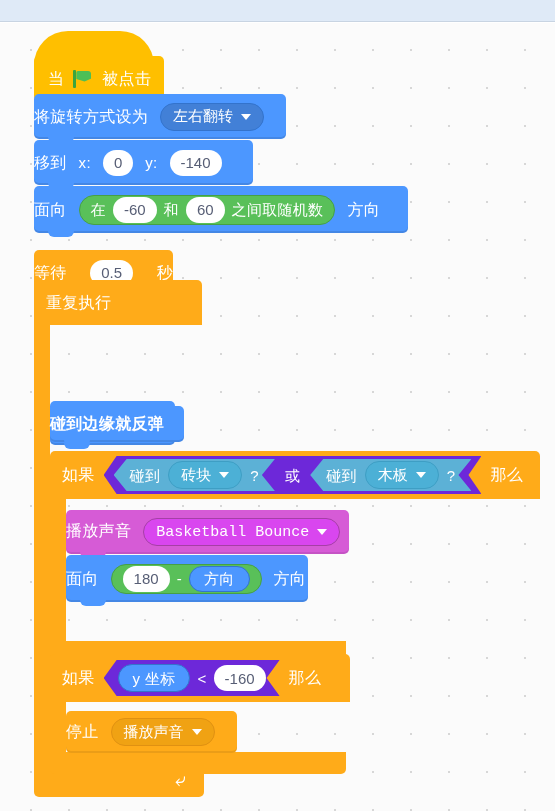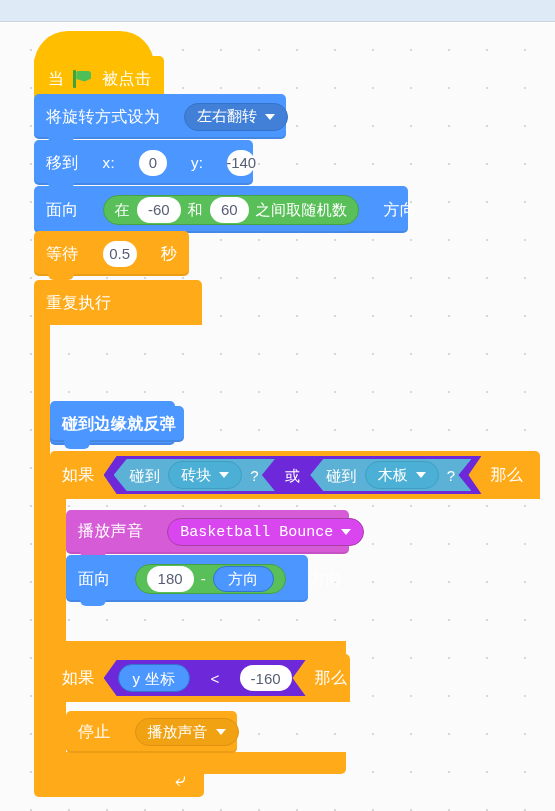--- a/index.html
+++ b/index.html
@@ -47,22 +47,22 @@
 
   
   .blk {
     position: absolute;
     display: flex;
     align-items: center;
     box-sizing: border-box;
     border-radius: 5px;
   }
   .stack {
-    padding: 0 12px;
-    gap: 24px;
+    padding: 0 0;
+    gap: 12px;
     height: 44px;
   }
   .motion  { background: #4c97ff; box-shadow: inset 0 -2px 0 rgba(0,0,0,.10); }
   .control { background: #ffab19; box-shadow: inset 0 -2px 0 rgba(0,0,0,.08); }
   .sound   { background: #d65bd6; box-shadow: inset 0 -2px 0 rgba(0,0,0,.08); font-family: Liberation Mono, monospace; }
 
   
   .notch-b::after {
     content: "";
     position: absolute;
@@ -240,21 +240,21 @@
     <span class="reporter op">
       <span class="lbl sm">在</span>
       <span class="oval">-60</span>
       <span class="lbl sm">和</span>
       <span class="oval">60</span>
       <span class="lbl sm">之间取随机数</span>
     </span>
     <span class="lbl">方向</span>
   </div>
 
-  <div class="blk stack control notch-b" style="left:34px; top:208px; width:155px; height:45px;">
+  <div class="blk stack control notch-b" style="left:34px; top:227px; width:139px; height:45px;justify-content:space-between;">
     <span class="lbl">等待</span>
     <span class="oval">0.5</span>
     <span class="lbl">秒</span>
   </div>
 
   <div class="c-top" style="left:34px; top:257px; width:168px; height:45px;">
     <span class="lbl">重复执行</span>
   </div>
   <div class="c-arm" style="left:34px; top:302px; height:437px;"></div>
   <div class="c-bot" style="left:34px; top:739px; width:170px; height:35px;">
@@ -317,21 +317,21 @@
       <span class="lbl sm">-</span>
       <span class="reporter mot-rep" style="height:26px; padding:0 14px;">
         <span class="lbl sm">方向</span>
       </span>
     </span>
     <span class="lbl">方向</span>
   </div>
 
   <div class="c-top" style="left:50px; top:631px; width:300px; height:48px;">
     <span class="lbl">如果</span>
-    <span class="bool op-b" style="height:36px; padding:0 14px; gap:20px;">
+    <span class="bool op-b" style="height:36px; padding:0 14px; gap:7px;">
       <span class="reporter mot-rep" style="height:28px; padding:0 14px;">
         <span class="lbl sm">y 坐标</span>
       </span>
       <span class="lbl sm">&lt;</span>
       <span class="oval">-160</span>
     </span>
     <span class="lbl">那么</span>
   </div>
   <div class="c-arm" style="left:50px; top:679px; height:50px;"></div>
   <div class="c-bot" style="left:50px; top:729px; width:296px; height:22px;"></div>

